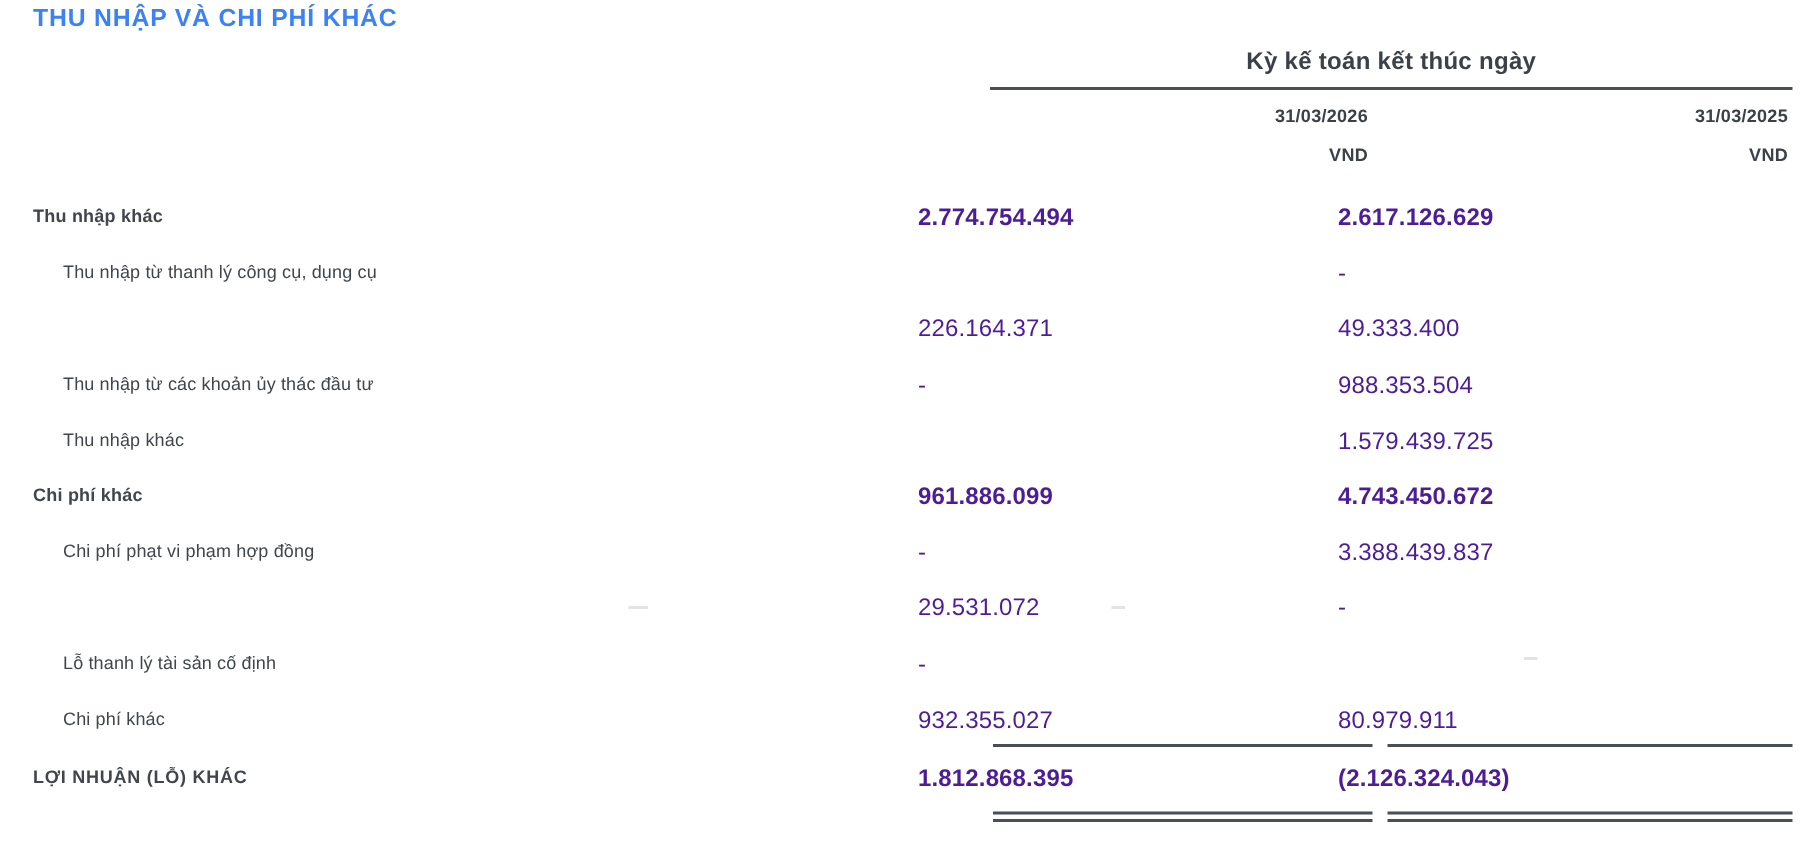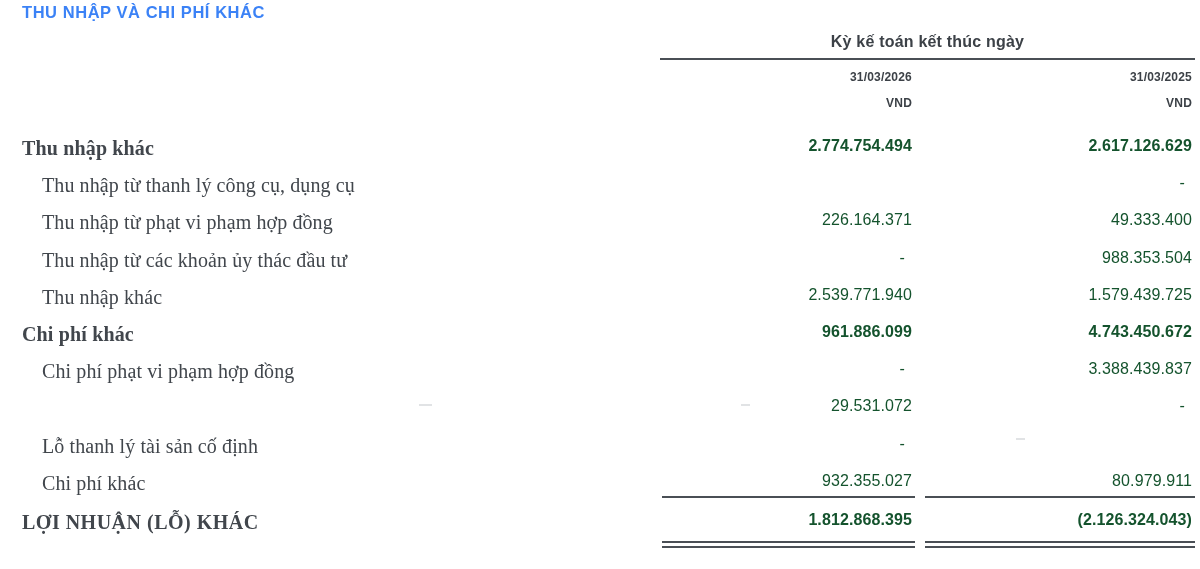--- a/index.html
+++ b/index.html
@@ -94,24 +94,23 @@
   
   .row {
     position: absolute;
     left: 0;
     width: 1200px;
     height: 30px;
   }
   .row .label {
     position: absolute;
     top: 0;
-    font-size: 20px;
+    font-size: 12px;
     color: #41464c;
     white-space: nowrap;
-    font-family: Liberation Serif, serif;
   }
   .row.level-0 .label {
     left: 22px;
     font-weight: bold;
     letter-spacing: 0.15px;
   }
   .row.level-1 .label {
     left: 42px;
     font-weight: normal;
     letter-spacing: 0.1px;
@@ -119,22 +118,21 @@
   .row.total .label {
     left: 22px;
     font-weight: bold;
     letter-spacing: 0.5px;
   }
 
   .row .v1, .row .v2 {
     position: absolute;
     top: 0;
     font-size: 16px;
-    text-align: right;
-    color: #14532d;
+    color: #4c1d95;
     letter-spacing: 0.1px;
     font-variant-numeric: tabular-nums;
   }
   .row .v1 { left: 612px; width: 300px; }
   .row .v2 { left: 892px; width: 300px; }
   .row.level-0 .v1, .row.level-0 .v2,
   .row.total .v1, .row.total .v2 { font-weight: bold; }
 
   .dash {
     display: inline-block;
@@ -171,32 +169,30 @@
         <div class="row level-0" style="top: 137px;">
           <div class="label">Thu nhập khác</div>
           <div class="v1">2.774.754.494</div>
           <div class="v2">2.617.126.629</div>
         </div>
         <div class="row level-1" style="top: 174.2px;">
           <div class="label">Thu nhập từ thanh lý công cụ, dụng cụ</div>
           <div class="v2"><span class="dash">-</span></div>
         </div>
         <div class="row level-1" style="top: 211.4px;">
-          <div class="label">Thu nhập từ phạt vi phạm hợp đồng</div>
           <div class="v1">226.164.371</div>
           <div class="v2">49.333.400</div>
         </div>
         <div class="row level-1" style="top: 248.6px;">
           <div class="label">Thu nhập từ các khoản ủy thác đầu tư</div>
           <div class="v1"><span class="dash">-</span></div>
           <div class="v2">988.353.504</div>
         </div>
         <div class="row level-1" style="top: 285.8px;">
           <div class="label">Thu nhập khác</div>
-          <div class="v1">2.539.771.940</div>
           <div class="v2">1.579.439.725</div>
         </div>
         <div class="row level-0" style="top: 323px;">
           <div class="label">Chi phí khác</div>
           <div class="v1">961.886.099</div>
           <div class="v2">4.743.450.672</div>
         </div>
         <div class="row level-1" style="top: 360.2px;">
           <div class="label">Chi phí phạt vi phạm hợp đồng</div>
           <div class="v1"><span class="dash">-</span></div>

